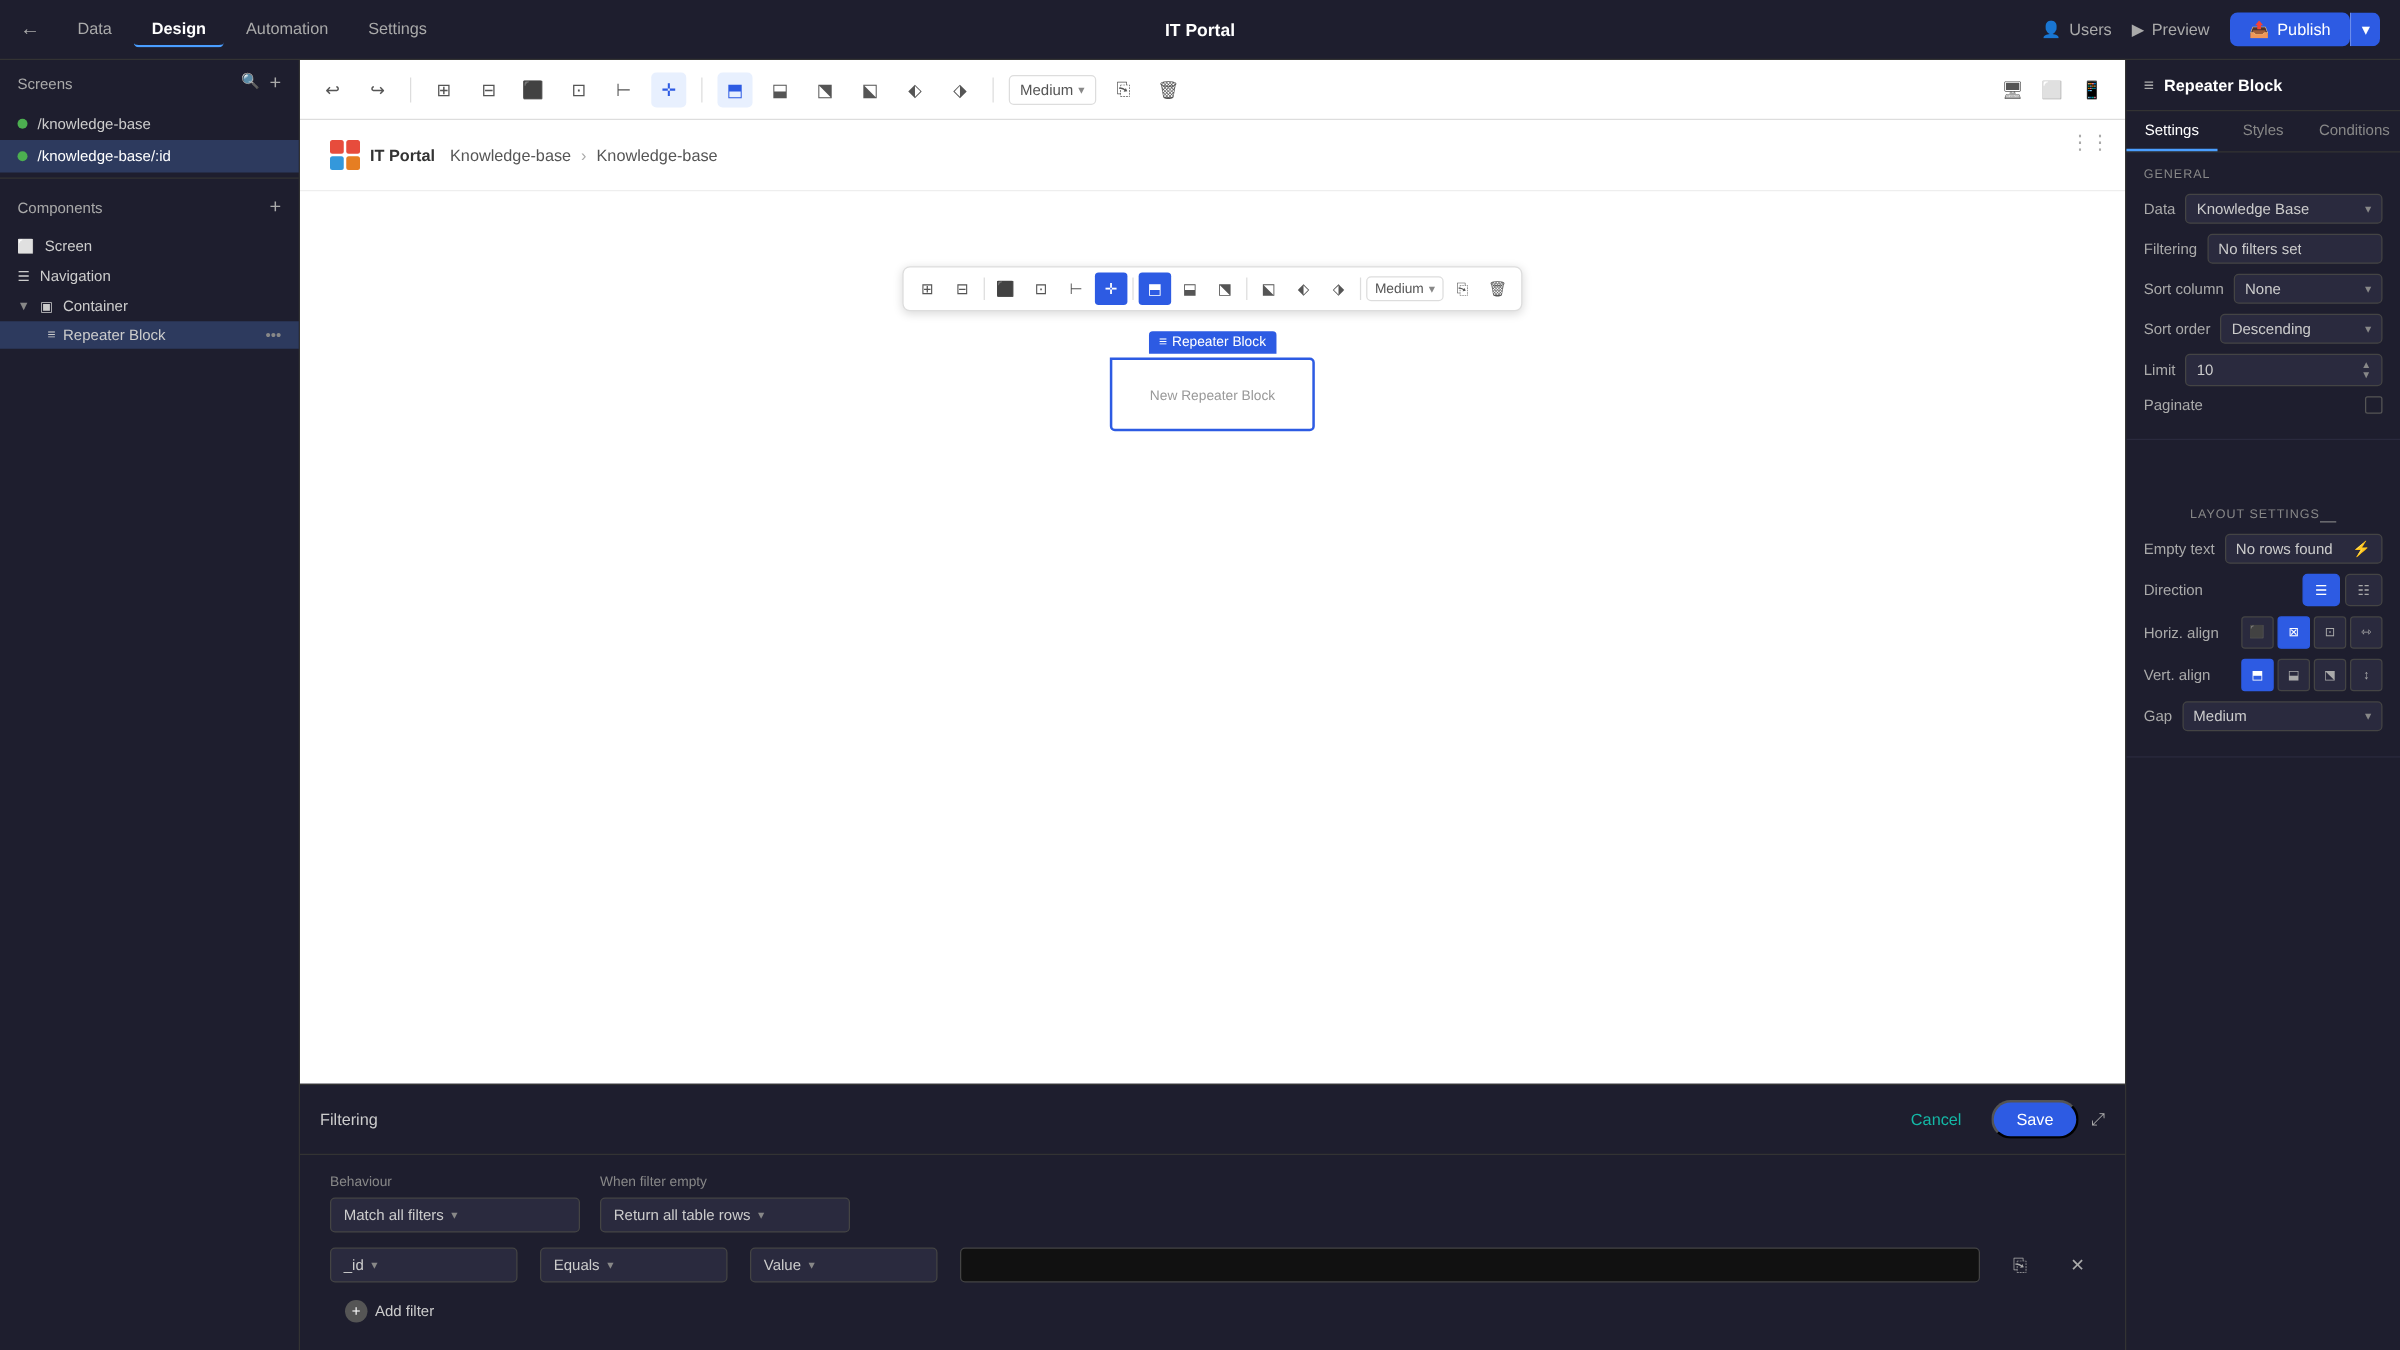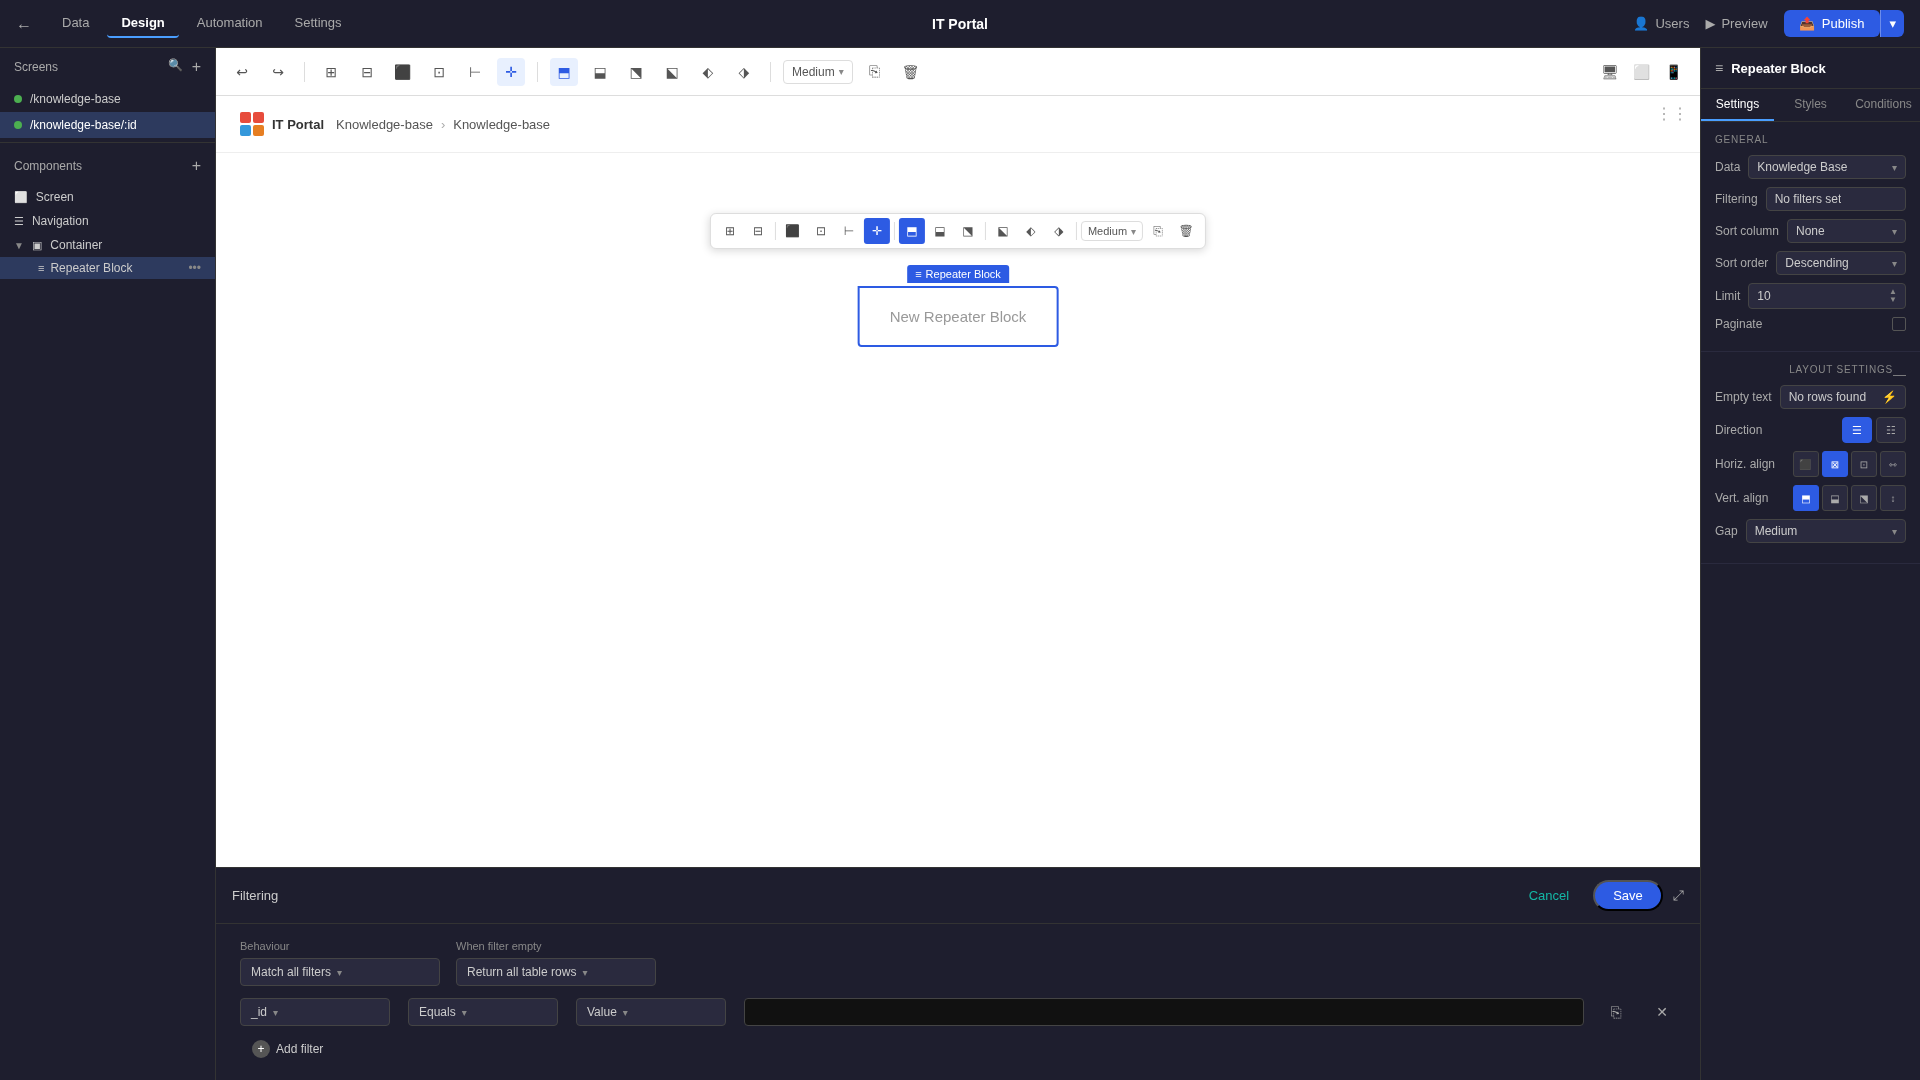--- a/index.html
+++ b/index.html
@@ -14,21 +14,21 @@
     .app-title { position: absolute; left: 50%; transform: translateX(-50%); font-size: 14px; font-weight: 600; color: #fff; }
     .nav-actions { display: flex; align-items: center; gap: 16px; margin-left: auto; }
     .nav-action-btn { display: flex; align-items: center; gap: 6px; color: #aaa; cursor: pointer; font-size: 13px; }
     .publish-btn { background: #2d5be3; color: #fff; padding: 6px 16px; border-radius: 6px; cursor: pointer; font-size: 13px; display: flex; align-items: center; gap: 6px; }
     .publish-dropdown { background: #2d5be3; color: #fff; padding: 6px 8px; border-radius: 0 6px 6px 0; cursor: pointer; border-left: 1px solid rgba(255,255,255,0.3); }
 
     
     .main-layout { display: flex; flex: 1; overflow: hidden; }
 
     
-    .left-sidebar { width: 216px; background: #1e1e2e; border-right: 1px solid #333; display: flex; flex-direction: column; flex-shrink: 0; }
+    .left-sidebar { width: 240px; background: #1e1e2e; border-right: 1px solid #333; display: flex; flex-direction: column; flex-shrink: 0; }
     .sidebar-section-header { display: flex; align-items: center; justify-content: space-between; padding: 10px 14px; font-size: 12px; color: #aaa; }
     .sidebar-item { display: flex; align-items: center; gap: 8px; padding: 6px 14px; cursor: pointer; color: #ccc; font-size: 12px; }
     .sidebar-item.selected { background: #2d3a5e; color: #fff; }
     .sidebar-item .dot { width: 8px; height: 8px; border-radius: 50%; background: #4caf50; flex-shrink: 0; }
     .sidebar-divider { height: 1px; background: #333; margin: 4px 0; }
     .comp-item { display: flex; align-items: center; gap: 8px; padding: 5px 14px; cursor: pointer; color: #ccc; font-size: 12px; }
     .comp-add-btn { font-size: 16px; cursor: pointer; color: #aaa; }
     .tree-item { display: flex; align-items: center; gap: 6px; padding: 4px 14px 4px 24px; cursor: pointer; color: #ccc; font-size: 12px; }
     .tree-item.selected { background: #2d3a5e; }
     .tree-sub-item { padding-left: 38px; }
@@ -90,21 +90,21 @@
     .panel-section { padding: 12px 14px; border-bottom: 1px solid #2a2a3e; }
     .section-label { font-size: 10px; color: #888; letter-spacing: 0.8px; text-transform: uppercase; margin-bottom: 10px; }
     .prop-row { display: flex; align-items: center; justify-content: space-between; margin-bottom: 8px; gap: 8px; }
     .prop-label { font-size: 12px; color: #aaa; white-space: nowrap; }
     .prop-value { display: flex; align-items: center; gap: 4px; padding: 4px 8px; background: #2a2a3e; border: 1px solid #444; border-radius: 4px; cursor: pointer; color: #ccc; font-size: 12px; flex: 1; justify-content: space-between; min-width: 0; }
     .prop-value-text { overflow: hidden; text-overflow: ellipsis; white-space: nowrap; font-size: 12px; }
     .prop-input { display: flex; align-items: center; gap: 2px; padding: 4px 8px; background: #2a2a3e; border: 1px solid #444; border-radius: 4px; color: #ccc; font-size: 12px; flex: 1; justify-content: space-between; }
     .prop-checkbox { width: 14px; height: 14px; border: 1px solid #555; border-radius: 2px; cursor: pointer; }
     .prop-num-arrows { display: flex; flex-direction: column; }
     .prop-arrow { font-size: 8px; color: #888; cursor: pointer; line-height: 1; }
-    .layout-section-header { display: flex; align-items: center; justify-content: flex-end; }
+    .layout-section-header { display: flex; align-items: center; justify-content: center; margin-top: 42px; }
     .collapse-btn { color: #888; cursor: pointer; }
     .direction-btns { display: flex; gap: 4px; }
     .dir-btn { width: 30px; height: 26px; display: flex; align-items: center; justify-content: center; background: #2a2a3e; border: 1px solid #444; border-radius: 4px; cursor: pointer; color: #aaa; font-size: 11px; }
     .dir-btn.active { background: #2d5be3; color: #fff; border-color: #2d5be3; }
     .align-btns { display: flex; gap: 3px; }
     .align-btn { width: 26px; height: 26px; display: flex; align-items: center; justify-content: center; background: #2a2a3e; border: 1px solid #444; border-radius: 3px; cursor: pointer; color: #aaa; font-size: 10px; }
     .align-btn.active { background: #2d5be3; color: #fff; border-color: #2d5be3; }
     .eject-section { padding: 12px 14px; }
     .eject-btn { padding: 6px 14px; background: #2a2a3e; border: 1px solid #444; border-radius: 4px; cursor: pointer; color: #ccc; font-size: 12px; }
 
@@ -270,21 +270,21 @@
             <div class="ft-btn">⎘</div>
             <div class="ft-btn">🗑</div>
           </div>
 
           <div style="position:absolute;top:112px;left:50%;transform:translateX(-50%);background:#2d5be3;color:#fff;font-size:11px;padding:3px 8px;border-radius:3px 3px 0 0;display:flex;align-items:center;gap:4px;z-index:5;white-space:nowrap;">
             <span>≡</span>
             <span>Repeater Block</span>
           </div>
 
           <div style="position:absolute;top:133px;left:50%;transform:translateX(-50%);border:2px solid #2d5be3;border-radius:0 4px 4px 4px;background:#fff;padding:20px 30px;z-index:4;">
-            <span style="color:#999;font-size:15px;">New Repeater Block</span>
+            <span style="color:#999;font-size:11px;">New Repeater Block</span>
           </div>
         </div>
       </div>
     </div>
 
     <div class="filtering-panel">
       <div class="filter-header">
         <span class="filter-title">Filtering</span>
         <div class="filter-actions">
           <span class="cancel-btn">Cancel</span>

